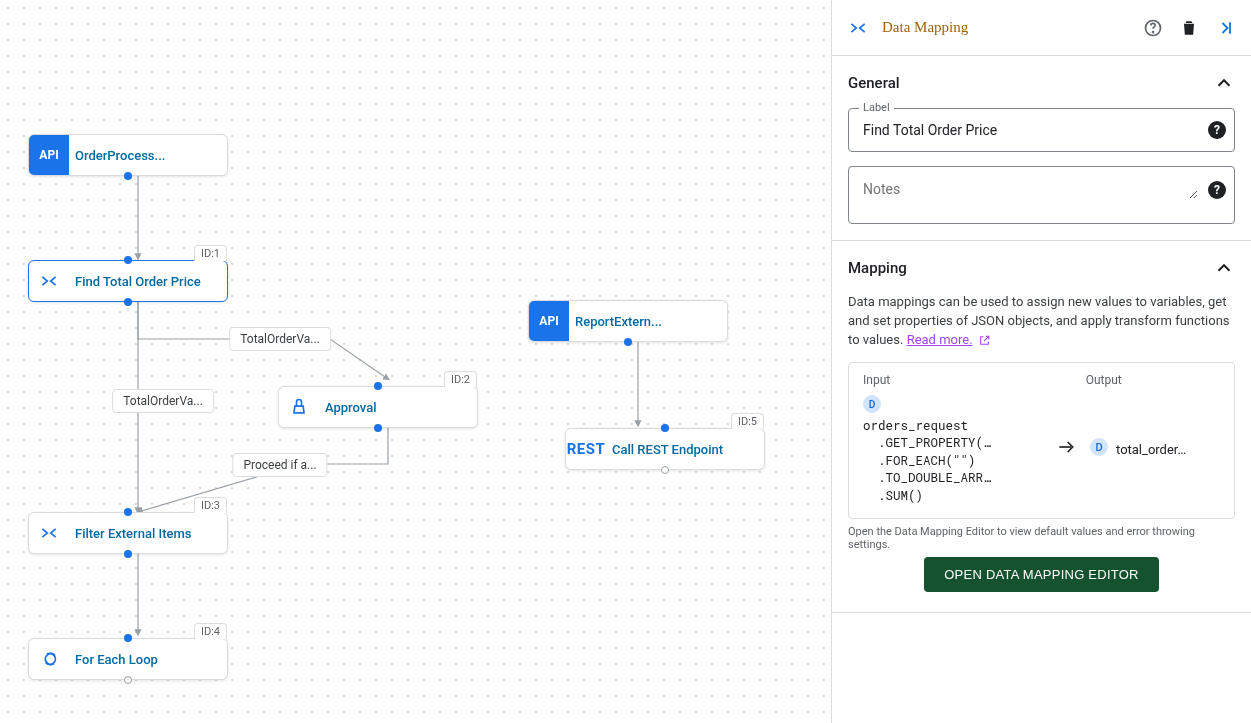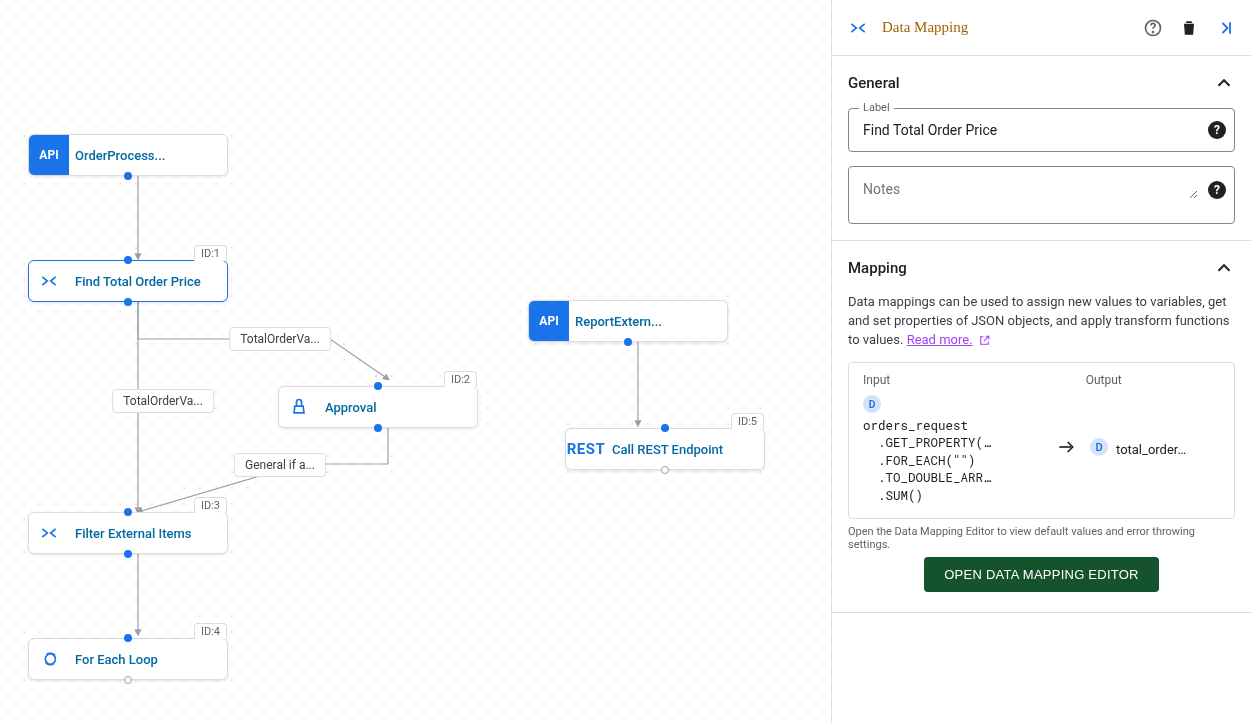--- a/index.html
+++ b/index.html
@@ -301,21 +301,21 @@
 
     <polyline class="edge-line" points="388,426 388,464 300,464 138,512" marker-end="url(#arrow)"></polyline>
 
     <line class="edge-line" x1="138" y1="552" x2="138" y2="634" marker-end="url(#arrow)"></line>
 
     <line class="edge-line" x1="638" y1="342" x2="638" y2="425" marker-end="url(#arrow)"></line>
   </svg>
 
   <div class="edge-label" style="left:280px; top:339px;">TotalOrderVa...</div>
   <div class="edge-label" style="left:163px; top:401px;">TotalOrderVa...</div>
-  <div class="edge-label" style="left:280px; top:465px;">General if a...</div>
+  <div class="edge-label" style="left:280px; top:465px;">Proceed if a...</div>
 
   <div class="node trigger" style="left:28px; top:134px;">
     <div class="icon">API</div>
     <div class="label">OrderProcess...</div>
     <div class="port bottom"></div>
   </div>
 
   <div class="node selected" style="left:28px; top:260px;">
     <div class="idtag">ID:1</div>
     <div class="icon mapicon">

